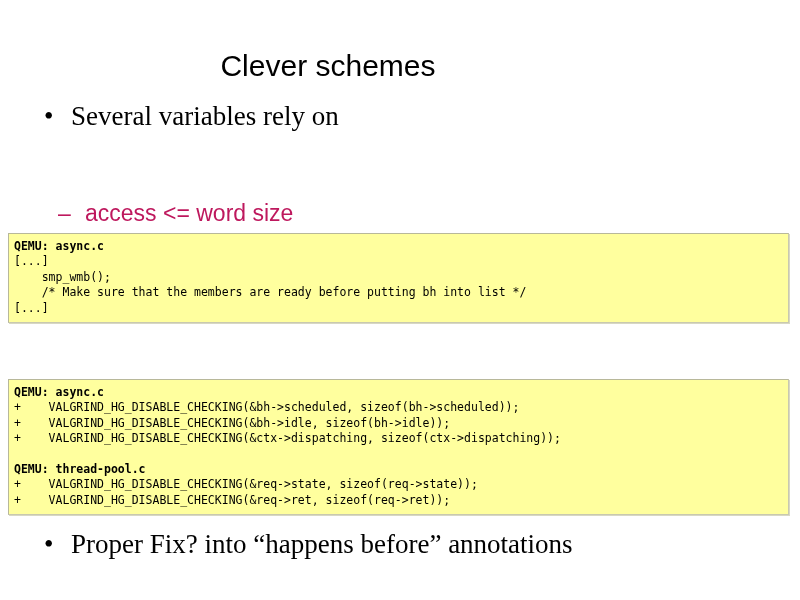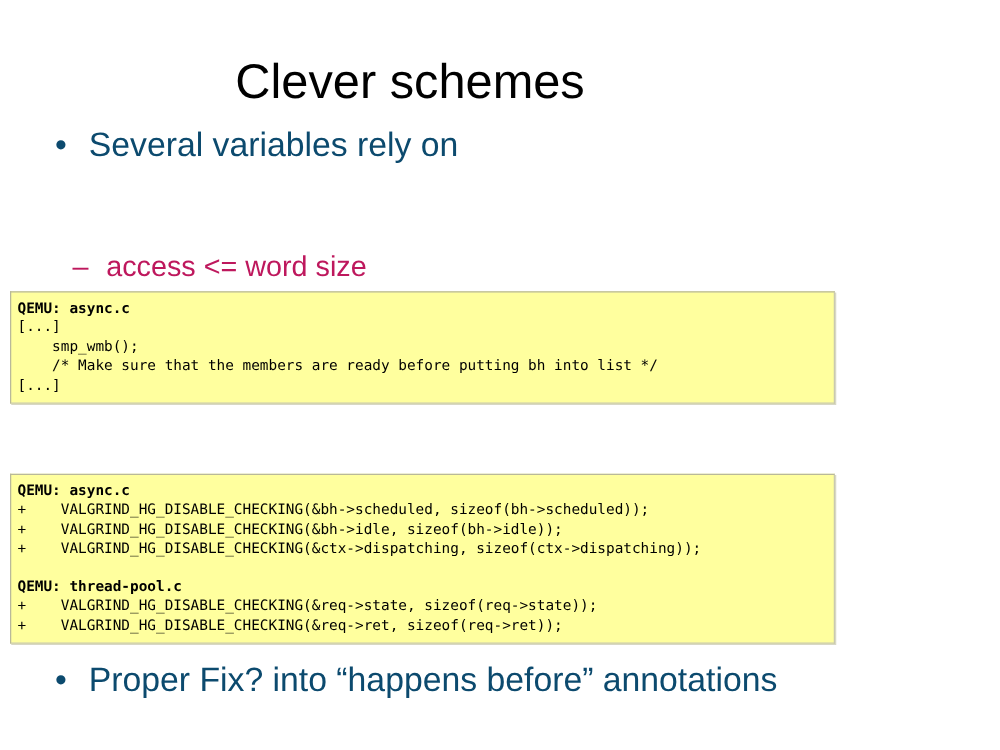--- a/index.html
+++ b/index.html
@@ -25,37 +25,38 @@
   }
 
   
   .slide-title {
     position: absolute;
     left: 0;
     top: 44px;
     width: 656px;
     text-align: center;
     font-family: "Liberation Sans", sans-serif;
-    font-size: 39px;
+    font-size: 30px;
     line-height: 44px;
     font-weight: 400;
     letter-spacing: 0px;
     color: #000000;
     white-space: nowrap;
   }
 
   
   .bullet-l1 {
     position: absolute;
     left: 44px;
     font-size: 27px;
     line-height: 33px;
     font-weight: 400;
     white-space: nowrap;
-    color: #0c4a6e;
+    color: #000000;
+    font-family: Liberation Serif, serif;
   }
   .bullet-l1 .marker {
     display: inline-block;
     width: 27px;
     font-size: 27px;
     line-height: 33px;
     vertical-align: top;
   }
   .bullet-l1 .btext {
     display: inline-block;
@@ -87,21 +88,21 @@
   #bullet-several { top: 100px; }
   #bullet-access  { top: 155px; }
   #bullet-membar  { top: 198px; }
   #bullet-quickfix{ top: 337px; }
   #bullet-properfix{ top: 528px; }
 
   
   .code-box {
     position: absolute;
     left: 8px;
-    width: 660px;
+    width: 781px;
     box-sizing: border-box;
     background: #ffff9e;
     border: 1px solid #b8b89a;
     border-right-color: #c9c9b0;
     border-bottom-color: #c9c9b0;
     box-shadow: 1px 1px 0 0 #d8d8c4;
     padding: 5px 0 6px 5px;
   }
   #code-box-1 { top: 233px; }
   #code-box-2 { top: 379px; }

